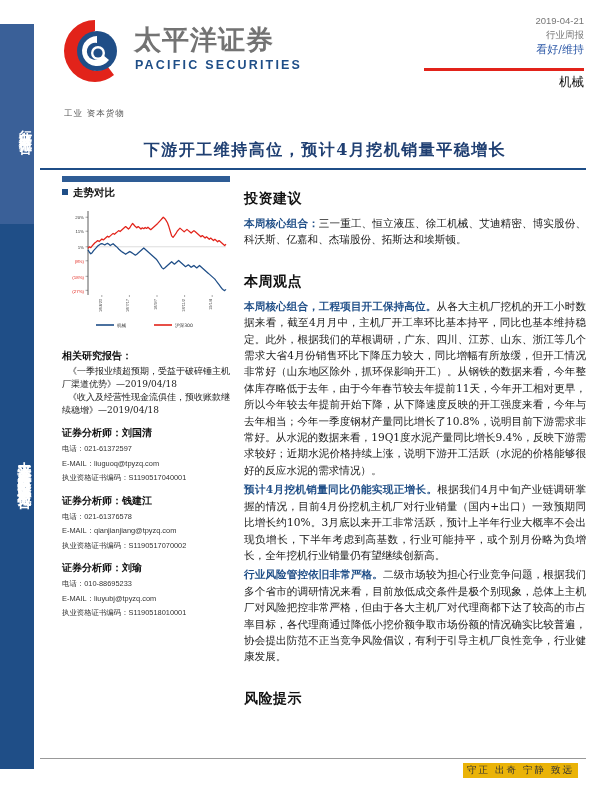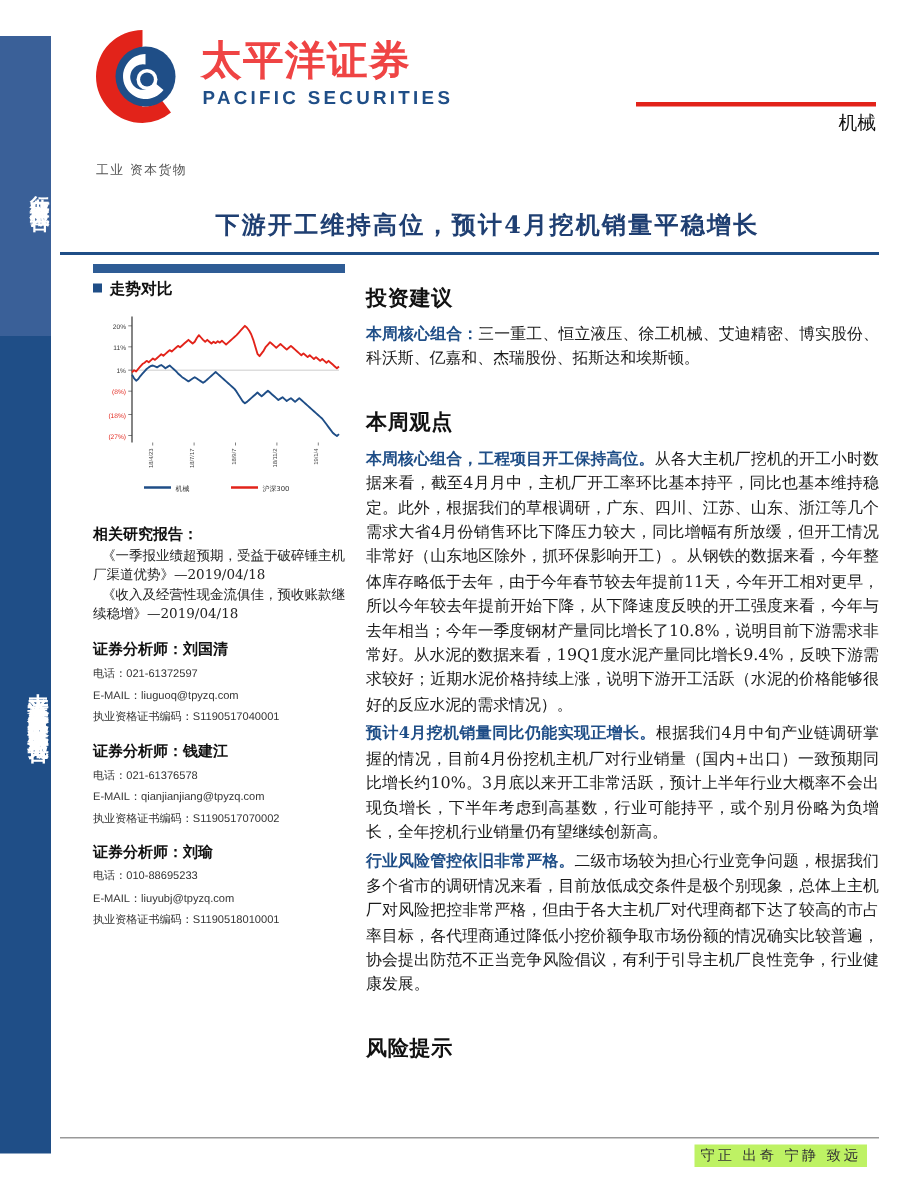--- a/index.html
+++ b/index.html
@@ -37,21 +37,21 @@
   }
   #sb-label-top{top:36px;height:180px;font-size:13px;}
   #sb-label-bottom{top:258px;height:420px;font-size:14px;}
 
   
   .logo-wrap{position:absolute;left:62px;top:16px;width:270px;height:72px;}
   .logo-mark{position:absolute;left:0;top:2px;width:66px;height:66px;}
   .logo-cn{
     position:absolute;left:72px;top:6px;
     font-family:"DejaVu Sans","Liberation Sans",sans-serif;
-    font-weight:bold;font-size:27px;color:#ef4444;letter-spacing:1px;
+    font-weight:bold;font-size:27px;color:#737373;letter-spacing:1px;
   }
   .logo-en{
     position:absolute;left:73px;top:42px;
     font-family:"Liberation Sans",sans-serif;
     font-weight:bold;font-size:12.5px;color:#1f4e87;letter-spacing:2.2px;
   }
 
   .hdr-right{position:absolute;right:28px;top:14px;width:200px;text-align:right;}
   .hdr-right .line{font-size:9.5px;color:#777;line-height:14px;font-family:"Liberation Sans",sans-serif;}
   .hdr-right .rating{font-size:11px;color:#2b57a6;line-height:16px;font-weight:normal;}
@@ -126,21 +126,21 @@
   
   .foot-rule{position:absolute;left:40px;top:758px;width:546px;height:1px;background:#999;}
   .foot-left{
     position:absolute;left:58px;top:809px;
     font-family:"DejaVu Serif","Liberation Serif",serif;
     font-size:9px;color:#333;
   }
   .foot-right{
     position:absolute;right:34px;top:763px;
     font-family:"DejaVu Serif","Liberation Serif",serif;
-    font-size:9.5px;color:#333;background:#bef264;padding:1px 4px;letter-spacing:2px;
+    font-size:9.5px;color:#333;background:#eab308;padding:1px 4px;letter-spacing:2px;
   }
 </style>
 </head>
 <body>
 
 <div class="page">
 
   <div class="sidebar">
     <div class="sb-top"></div>
     <div class="sb-bottom"></div>
@@ -153,20 +153,25 @@
       <path d="M33 2 A31 31 0 0 0 33 64 A31 31 0 0 0 52 57 L46 49 A22 22 0 0 1 33 53 A22 22 0 0 1 33 13 Z" fill="#e2231a"></path>
       <circle cx="35" cy="33" r="20" fill="#1f4e87"></circle>
       <path d="M35 18 A15 15 0 1 0 47 42 L41 37 A8.5 8.5 0 1 1 35 25 Z" fill="#ffffff"></path>
       <circle cx="36" cy="35" r="7" fill="#ffffff"></circle>
       <circle cx="36" cy="35" r="4.6" fill="#1f4e87"></circle>
     </svg>
     <div class="logo-cn">太平洋证券</div>
     <div class="logo-en">PACIFIC SECURITIES</div>
   </div>
 
+  <div class="hdr-right">
+    <div class="line">2019-04-21</div>
+    <div class="line">行业周报</div>
+    <div class="rating">看好/维持</div>
+  </div>
   <div class="hdr-rule"></div>
   <div class="hdr-sector">机械</div>
 
   <div class="breadcrumb">工业 资本货物</div>
 
   <div class="doc-title">下游开工维持高位，预计4月挖机销量平稳增长</div>
   <div class="title-rule"></div>
 
   <div class="leftcol">
     <div class="blue-bar"></div>

